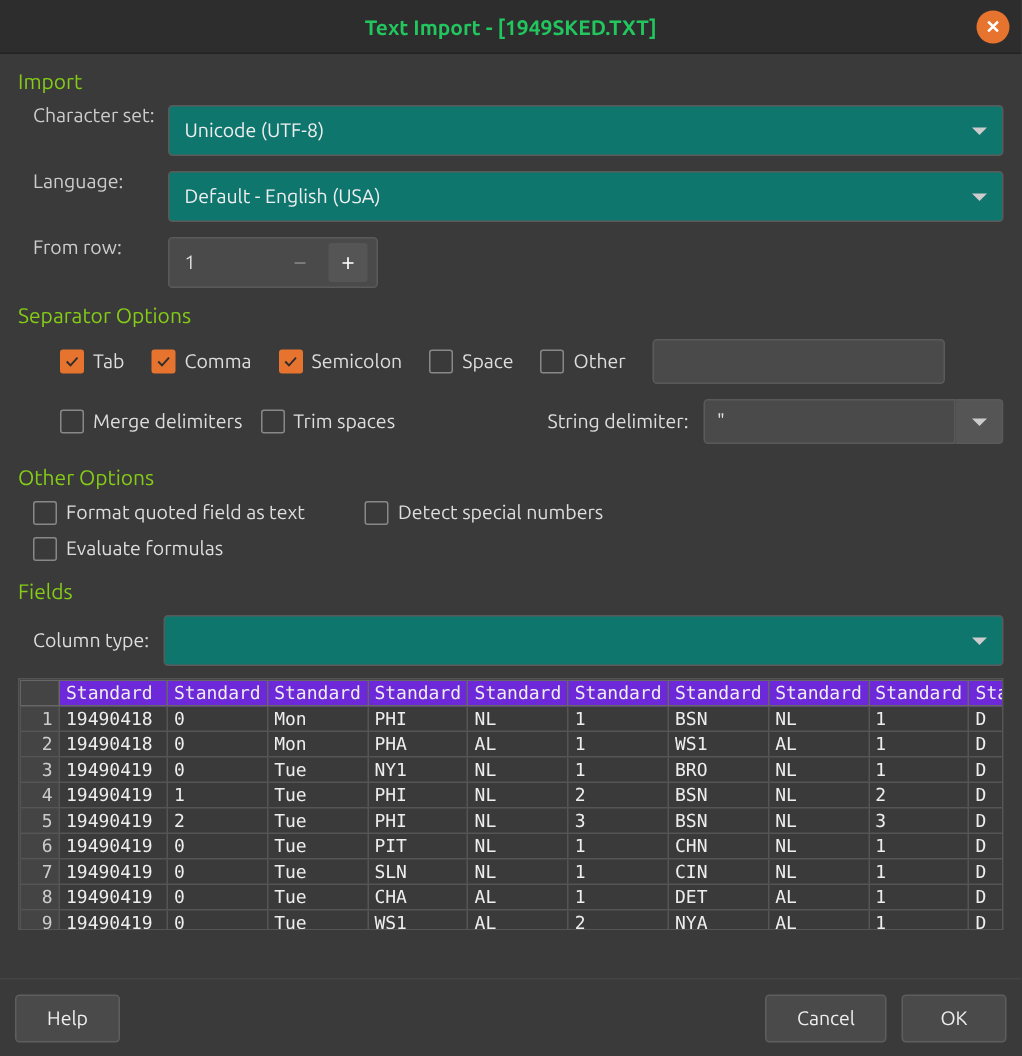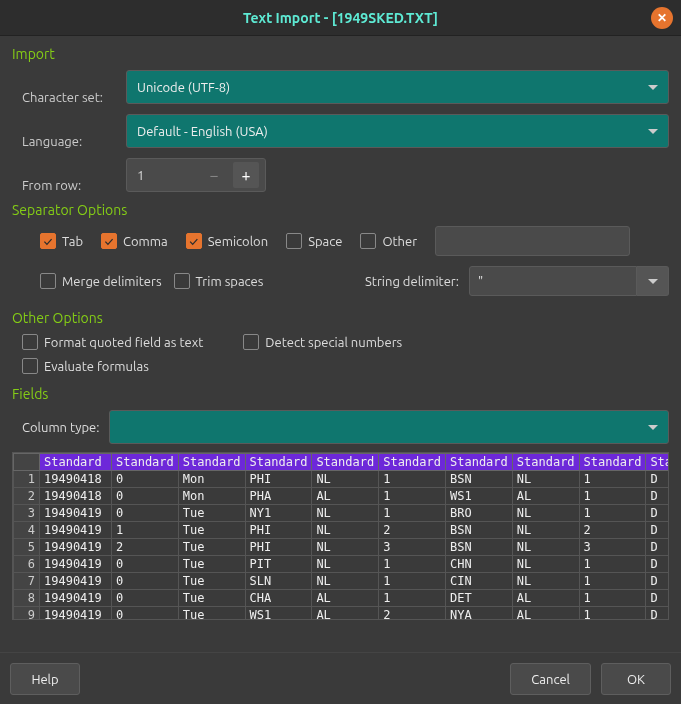--- a/index.html
+++ b/index.html
@@ -13,35 +13,35 @@
   }
 
   
   .titlebar {
     height: 36px;
     background: #2d2d2d;
     display: flex; align-items: center; justify-content: center;
     position: relative;
     border-bottom: 1px solid #222;
   }
-  .titlebar .title { font-weight: 600; color: #5eead4; font-size: 14px; }
+  .titlebar .title { font-weight: 600; color: #22c55e; font-size: 14px; }
   .close-btn {
     position: absolute; right: 8px; top: 7px;
     width: 22px; height: 22px; border-radius: 50%;
     background: #e6742e;
     display: flex; align-items: center; justify-content: center;
     color: #fff; font-size: 12px; font-weight: bold;
     cursor: pointer;
   }
 
   .content { padding: 10px 12px 58px 12px; height: calc(100% - 36px); position: relative; }
 
   .section-label { color: #84cc16; font-size: 14px; margin-bottom: 8px; }
 
-  .form-row { display: flex; align-items: flex-end; margin-bottom: 10px; gap: 22px; }
+  .form-row { display: flex; align-items: flex-start; margin-bottom: 10px; gap: 8px; }
   .form-label { width: 92px; color: #ccc; flex: none; padding-left: 10px;}
   .select {
     flex: 1; height: 34px;
     background: #0f766e; border: 1px solid #5a5a5a; border-radius: 3px;
     display: flex; align-items: center; justify-content: space-between;
     padding: 13px 10px; cursor: pointer; color: #eee;
   }
   .chevron-down {
     width: 0; height: 0;
     border-left: 5px solid transparent; border-right: 5px solid transparent;

